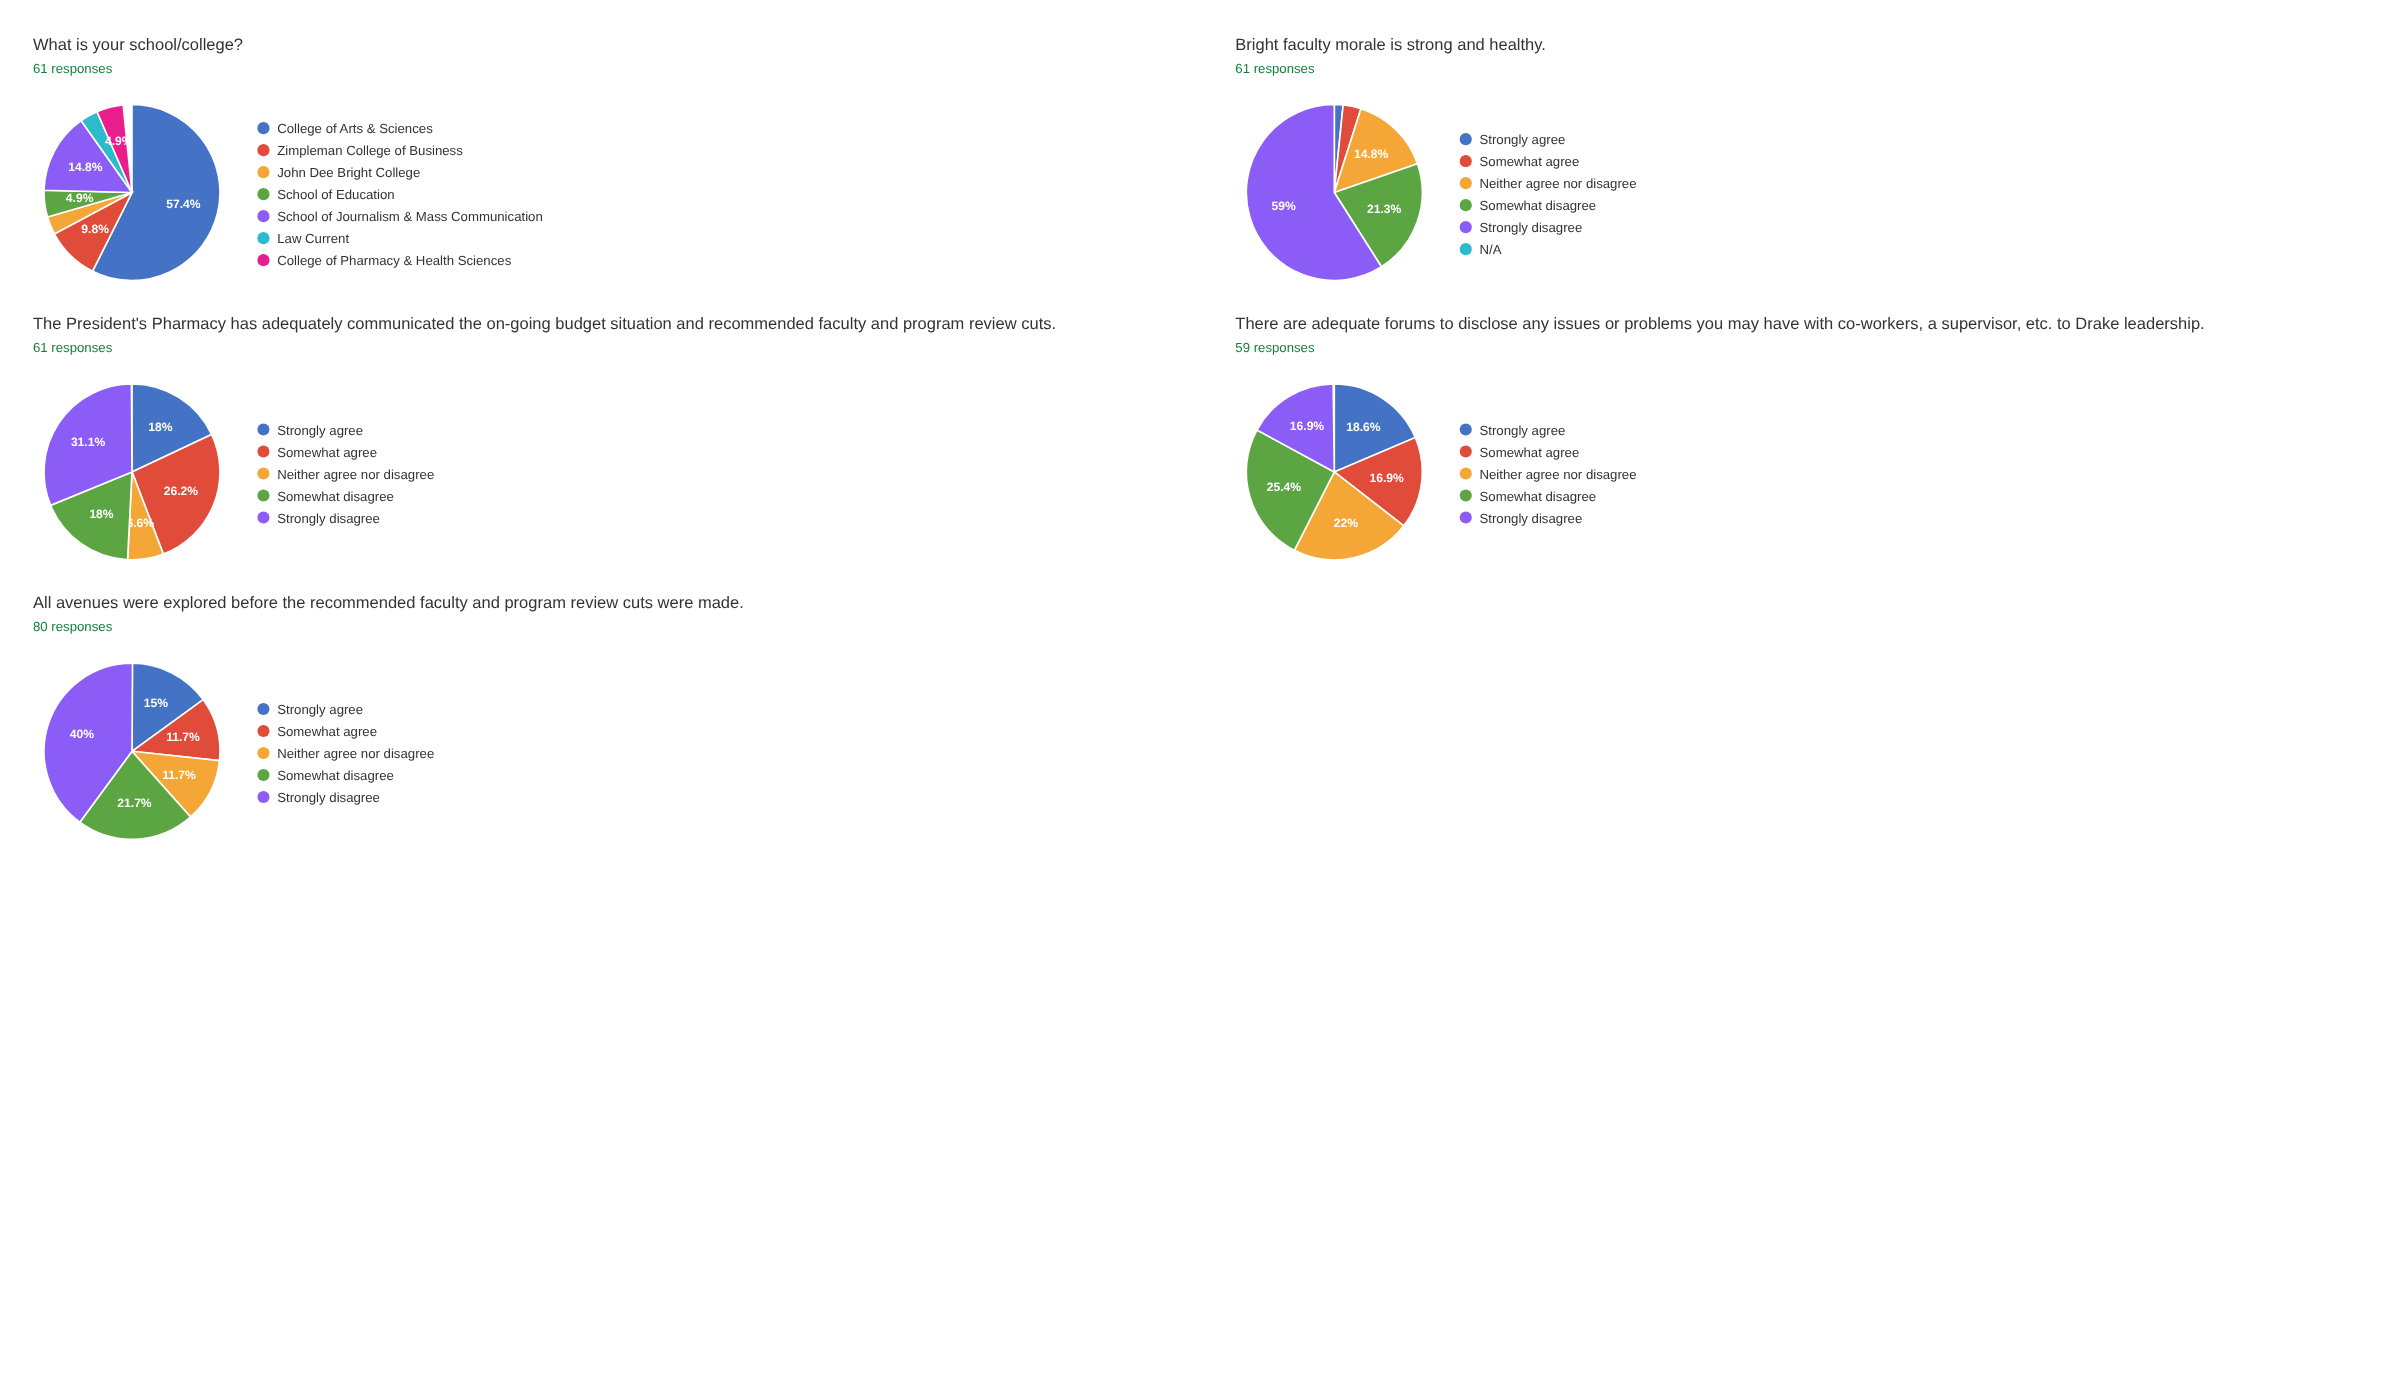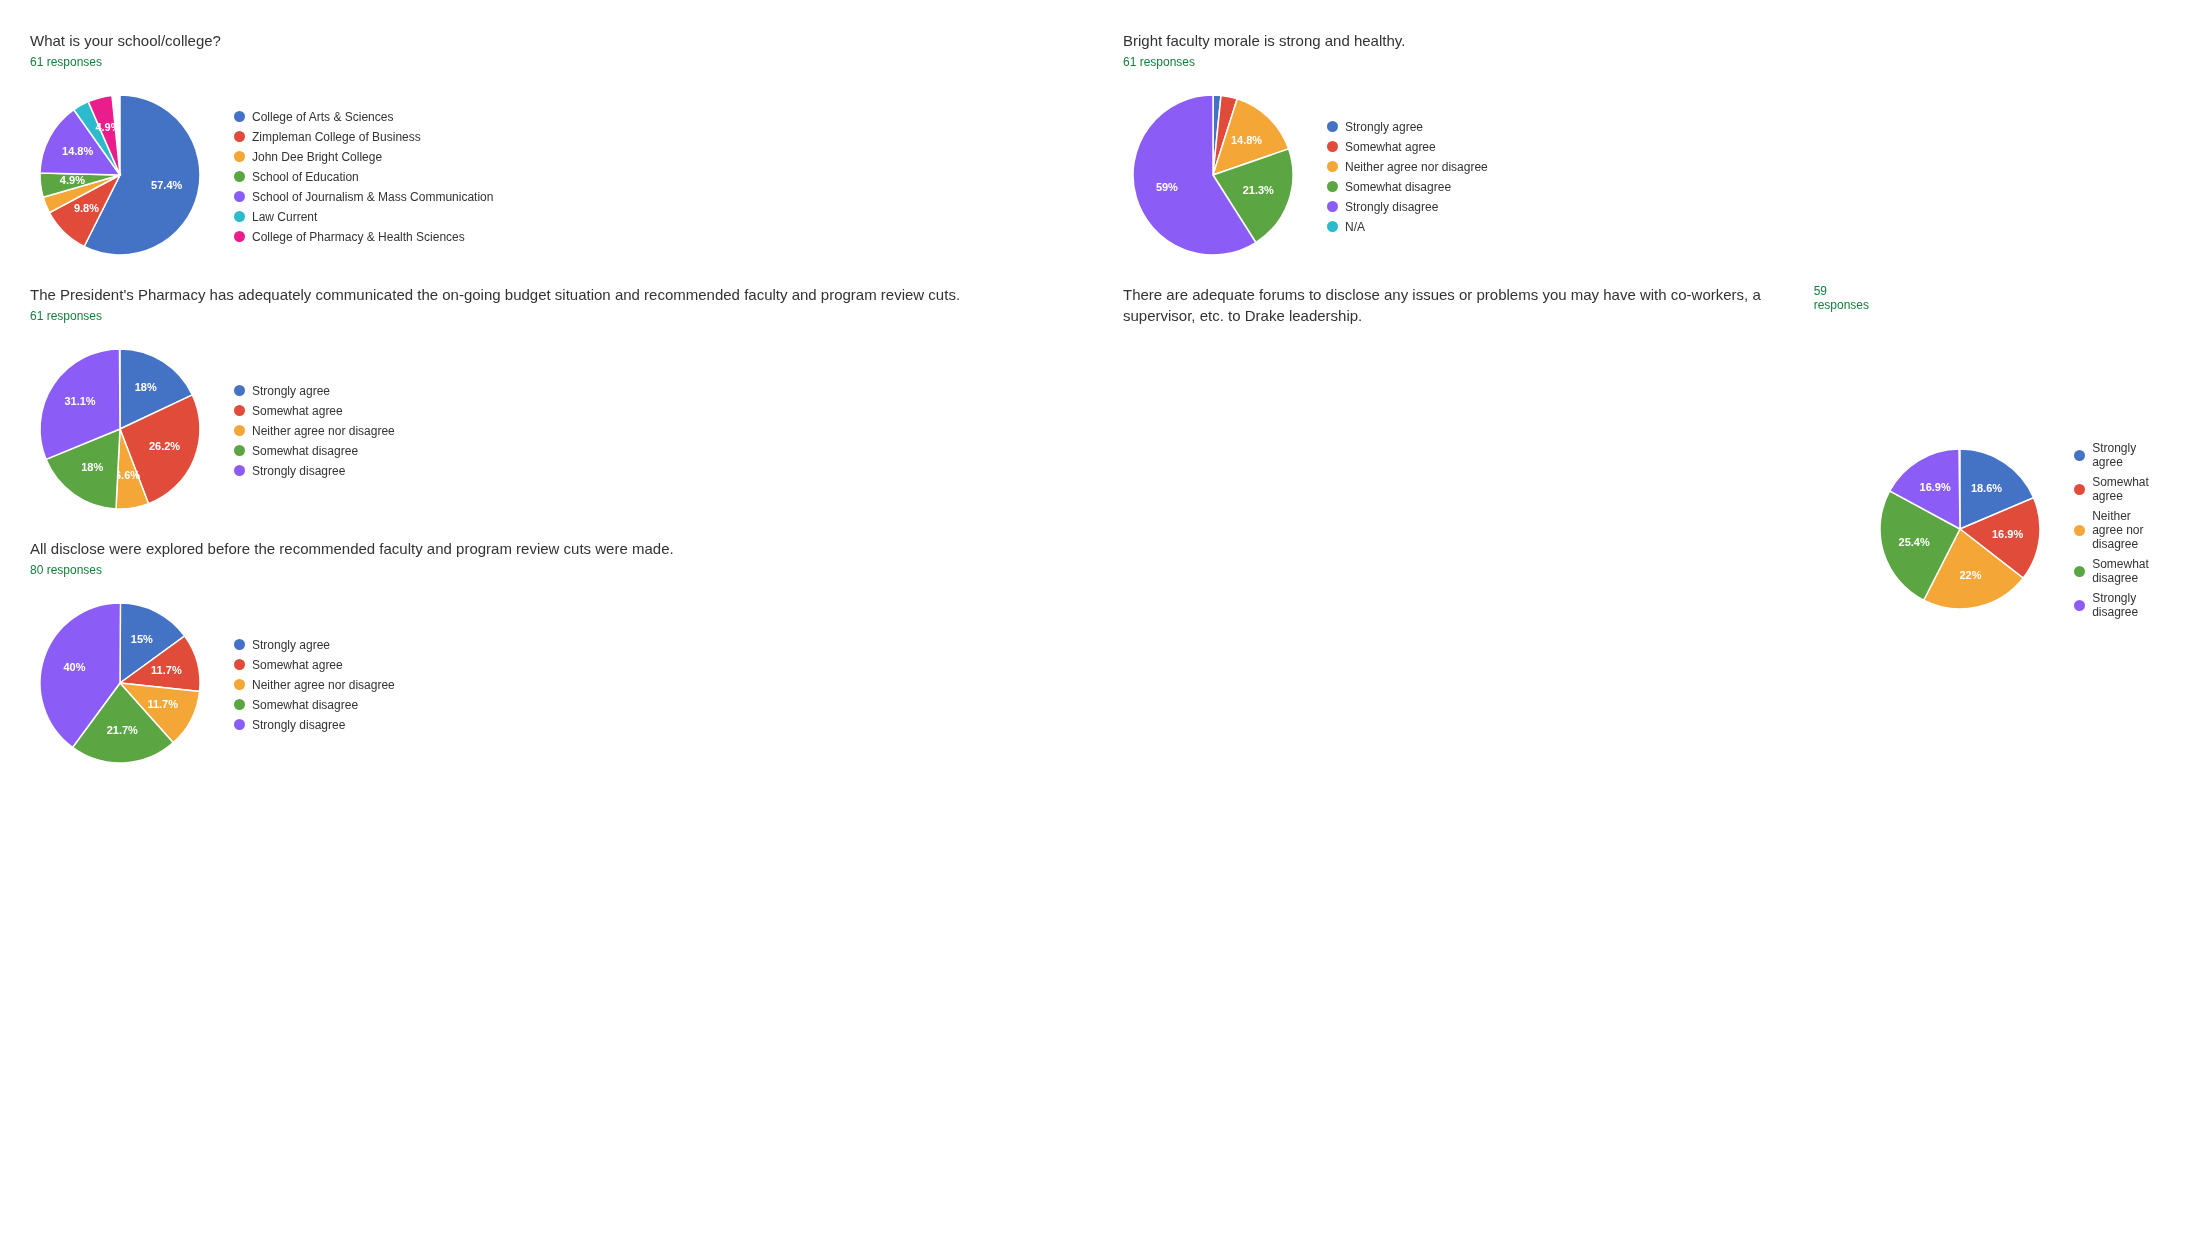--- a/index.html
+++ b/index.html
@@ -190,21 +190,21 @@
             <span>Somewhat disagree</span>
           </div>
           <div class="legend-item">
             <div class="legend-dot" style="background-color: rgb(139, 92, 246);"></div>
             <span>Strongly disagree</span>
           </div>
         </div>
       </div>
     </div>
     <div class="chart-section" style="grid-area: 3 / 1;">
-      <div class="question-title">All disclose were explored before the recommended faculty and program review cuts were made.</div>
+      <div class="question-title">All avenues were explored before the recommended faculty and program review cuts were made.</div>
       <div class="response-count">80 responses</div>
       <div class="chart-area">
         <div class="pie-container"><svg width="180" height="180">
             <path d="M 90 90 L 90 10 A 80 80 0 0 1 154.72135954999578 42.977179816602145 Z" fill="#4472C4" stroke="#fff" stroke-width="1.5"></path>
             <text x="111.79154398749824" y="47.231686838958346" text-anchor="middle" dominant-baseline="middle" fill="#fff" font-size="11" font-weight="bold" font-family="Arial, sans-serif">15%</text>
             <path d="M 90 90 L 154.72135954999578 42.977179816602145 A 80 80 0 0 1 169.5440632317599 98.52889234202078 Z" fill="#E04B3A" stroke="#fff" stroke-width="1.5"></path>
             <text x="136.37742390152232" y="77.62524536572514" text-anchor="middle" dominant-baseline="middle" fill="#fff" font-size="11" font-weight="bold" font-family="Arial, sans-serif">11.7%</text>
             <path d="M 90 90 L 169.5440632317599 98.52889234202078 A 80 80 0 0 1 143.28094939474013 149.67529163393456 Z" fill="#F4A636" stroke="#fff" stroke-width="1.5"></path>
             <text x="132.6996420661602" y="111.92579684804637" text-anchor="middle" dominant-baseline="middle" fill="#fff" font-size="11" font-weight="bold" font-family="Arial, sans-serif">11.7%</text>
             <path d="M 90 90 L 143.28094939474013 149.67529163393456 A 80 80 0 0 1 42.57145438711526 154.42463085688976 Z" fill="#5BA642" stroke="#fff" stroke-width="1.5"></path>
@@ -229,21 +229,21 @@
             <div class="legend-dot" style="background-color: rgb(91, 166, 66);"></div>
             <span>Somewhat disagree</span>
           </div>
           <div class="legend-item">
             <div class="legend-dot" style="background-color: rgb(139, 92, 246);"></div>
             <span>Strongly disagree</span>
           </div>
         </div>
       </div>
     </div>
-    <div class="chart-section" style="grid-area: 2 / 2 / 4; display: flex; flex-direction: row; justify-content: space-between;">
+    <div class="chart-section" style="grid-area: 2 / 2 / 4; display: flex; flex-direction: column; justify-content: flex-start;">
       <div class="question-title">There are adequate forums to disclose any issues or problems you may have with co-workers, a supervisor, etc. to Drake leadership.</div>
       <div class="response-count">59 responses</div>
       <div class="chart-area">
         <div class="pie-container"><svg width="180" height="180">
             <path d="M 90 90 L 90 10 A 80 80 0 0 1 163.61854778926963 58.69010665302382 Z" fill="#4472C4" stroke="#fff" stroke-width="1.5"></path>
             <text x="116.47900179016466" y="49.964235186567784" text-anchor="middle" dominant-baseline="middle" fill="#fff" font-size="11" font-weight="bold" font-family="Arial, sans-serif">18.6%</text>
             <path d="M 90 90 L 163.61854778926963 58.69010665302382 A 80 80 0 0 1 153.21240099005522 139.03256429223813 Z" fill="#E04B3A" stroke="#fff" stroke-width="1.5"></path>
             <text x="137.602370885307" y="96.16557264961455" text-anchor="middle" dominant-baseline="middle" fill="#fff" font-size="11" font-weight="bold" font-family="Arial, sans-serif">16.9%</text>
             <path d="M 90 90 L 153.21240099005522 139.03256429223813 A 80 80 0 0 1 53.68076002083627 161.28052193506943 Z" fill="#F4A636" stroke="#fff" stroke-width="1.5"></path>
             <text x="100.47087558703404" y="136.84400457305986" text-anchor="middle" dominant-baseline="middle" fill="#fff" font-size="11" font-weight="bold" font-family="Arial, sans-serif">22%</text>

